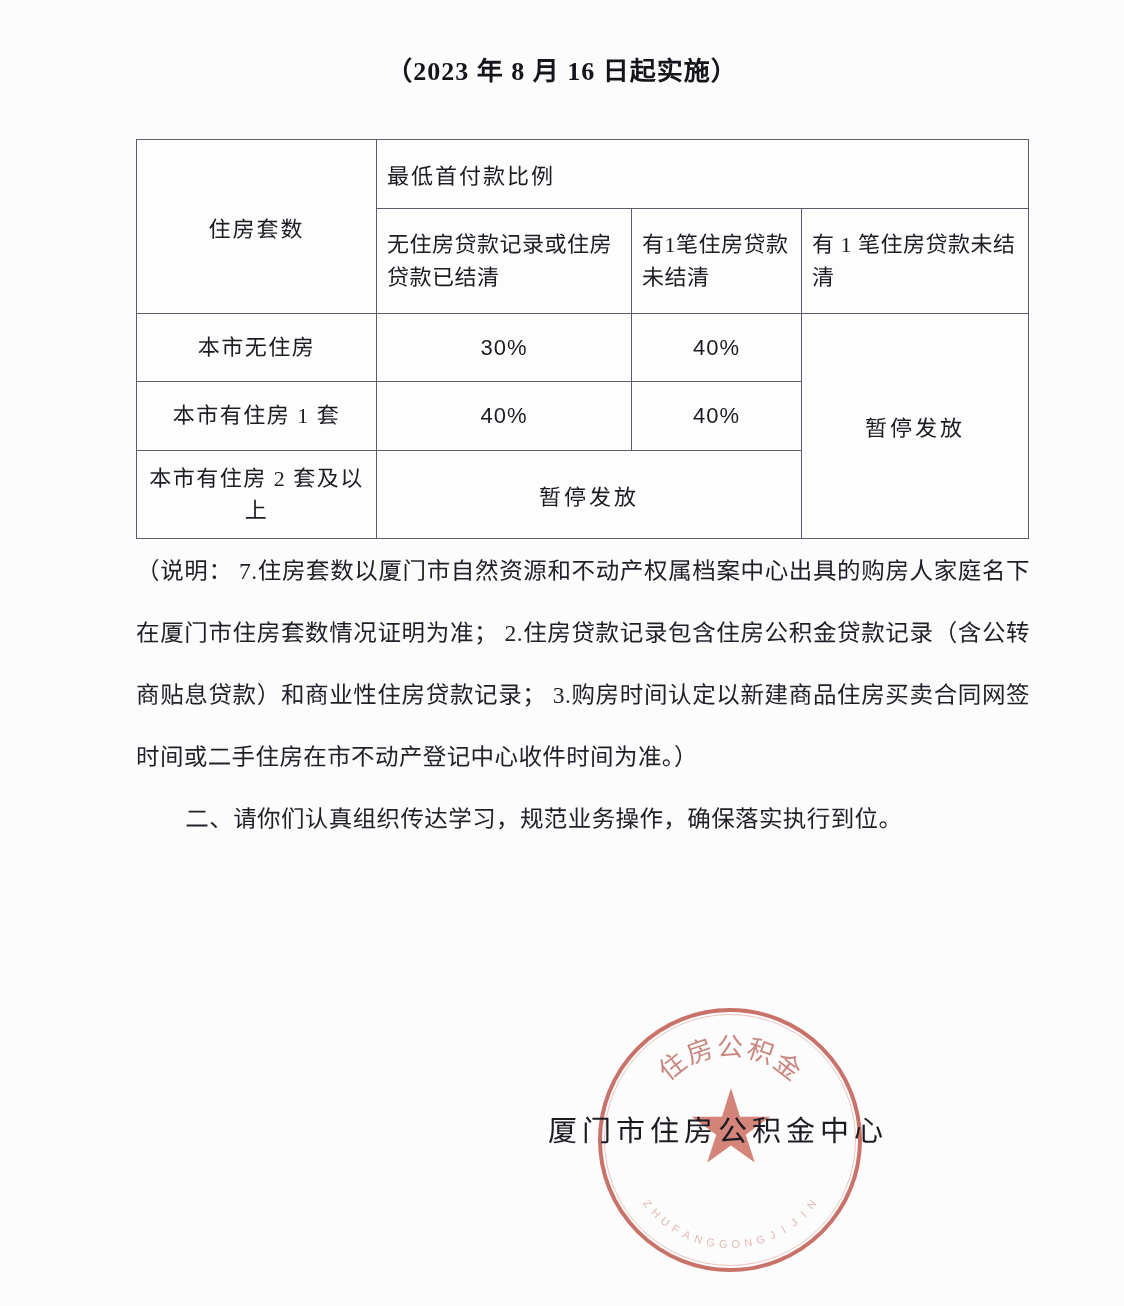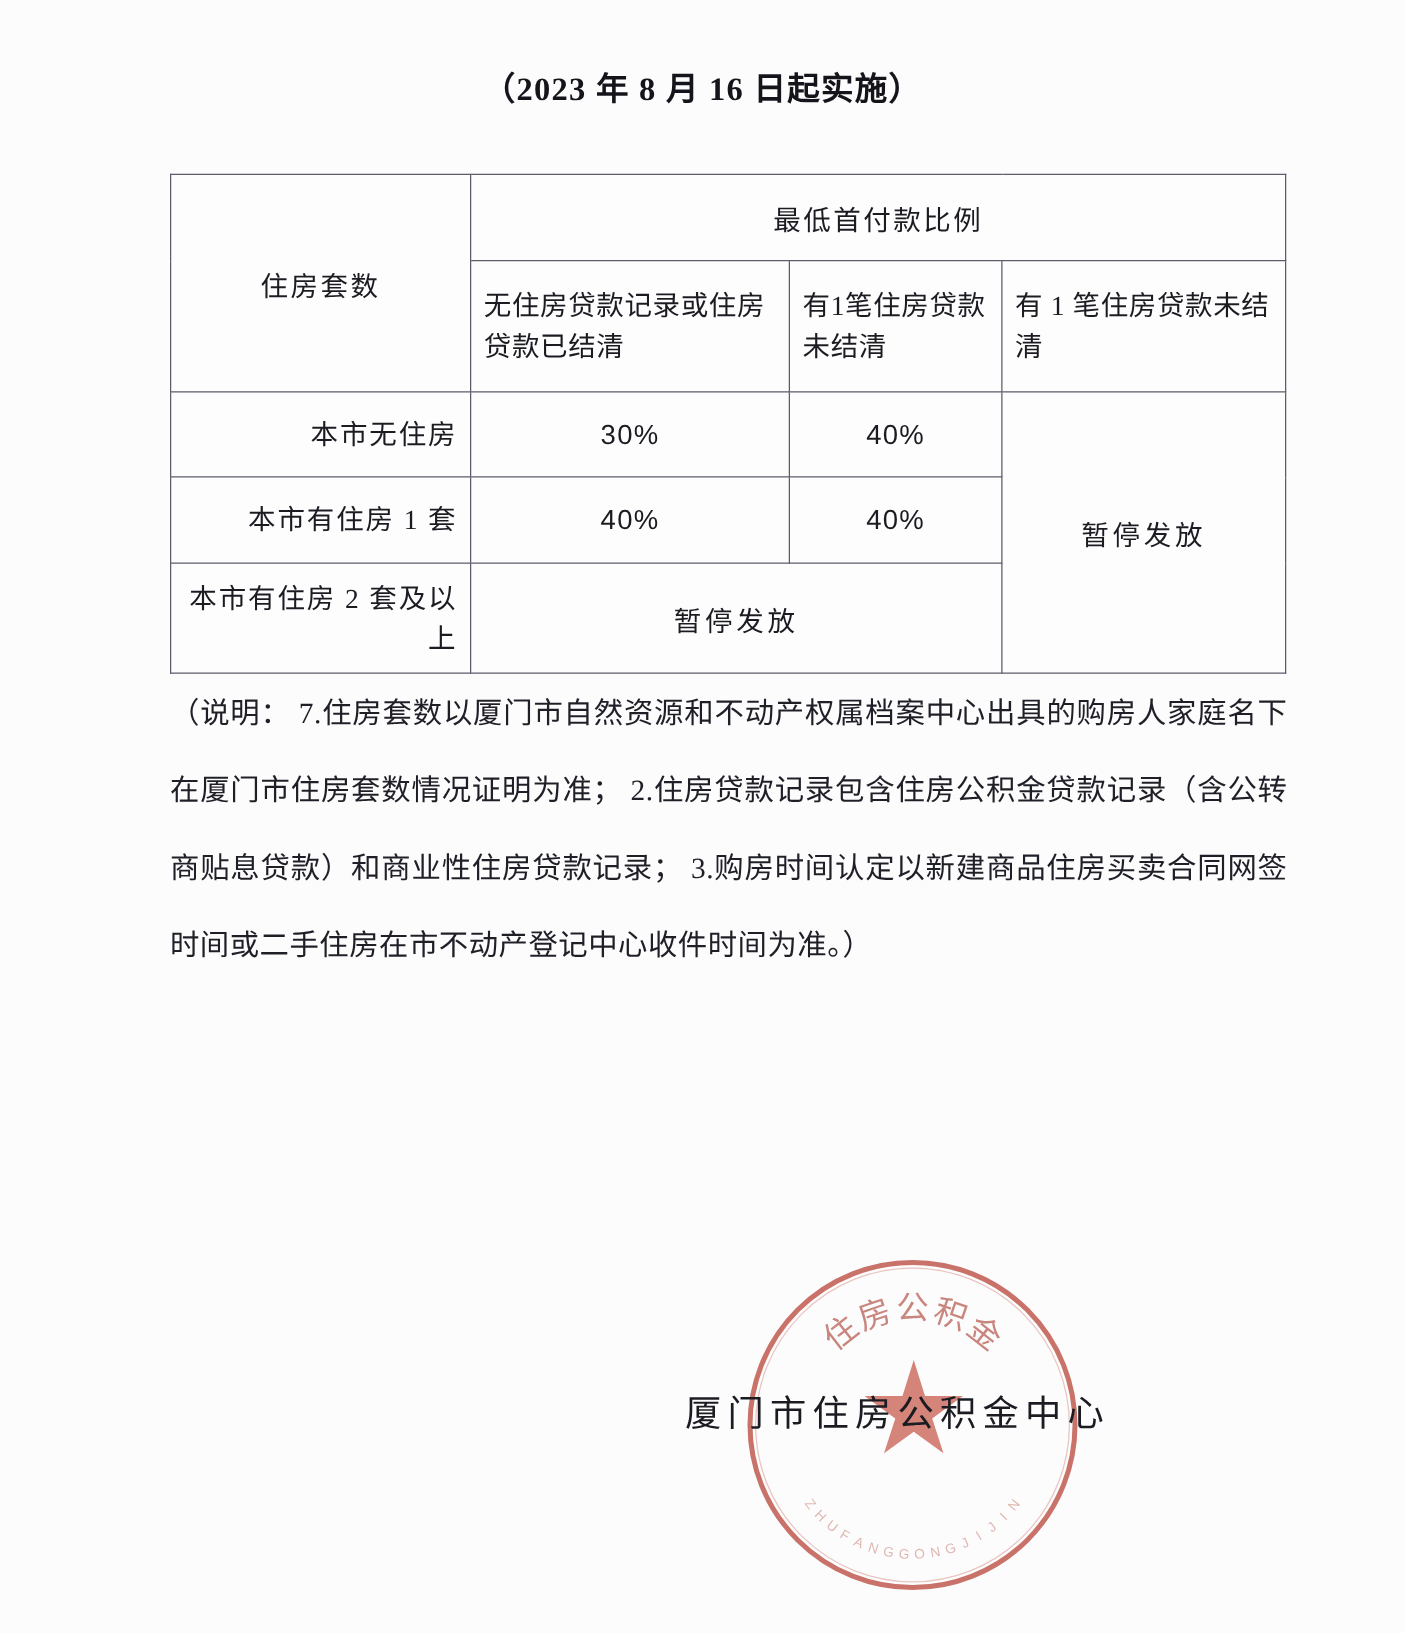--- a/index.html
+++ b/index.html
@@ -70,35 +70,34 @@
   .col-b { width: 255px; }
   .col-c { width: 170px; }
   .col-d { width: 227px; }
 
   .th-rowcat {
     text-align: center;
     font-size: 23px;
     letter-spacing: 2px;
   }
   .th-group {
-    text-align: center;
     font-size: 23px;
     letter-spacing: 2px;
     height: 56px;
     margin-left: 16px;
   }
   .th-sub {
     text-align: left;
     font-size: 22px;
     line-height: 1.5;
     height: 92px;
     letter-spacing: 0.5px;
   }
   .cell-rowhead {
-    text-align: right;
+    text-align: center;
     font-size: 23px;
     letter-spacing: 1.5px;
     line-height: 1.45;
   }
   .cell-val {
     text-align: center;
     font-size: 21px;
     font-family: "Liberation Sans", "DejaVu Sans", sans-serif;
     letter-spacing: 1px;
   }
@@ -269,20 +268,21 @@
 
       <tr class="row-h3">
         <td class="cell-rowhead">本市有住房 2 套及以上</td>
         <td class="cell-suspend" colspan="2">暂停发放</td>
       </tr>
     </tbody>
   </table>
 
   <div class="body-text">
     <p class="para">（说明： 7.住房套数以厦门市自然资源和不动产权属档案中心出具的购房人家庭名下在厦门市住房套数情况证明为准； 2.住房贷款记录包含住房公积金贷款记录（含公转商贴息贷款）和商业性住房贷款记录； 3.购房时间认定以新建商品住房买卖合同网签时间或二手住房在市不动产登记中心收件时间为准。）</p>
+    <p class="para para-indent">二、请你们认真组织传达学习，规范业务操作，确保落实执行到位。</p>
   </div>
 
   <div class="sign-area">
     <div class="seal"></div>
     <div class="seal-inner-ring"></div>
     <div class="seal-star"></div>
     <div class="seal-arc-text" id="sealArc">
         <span style="transform: translate(-59.1035px, -75.649px) rotate(-38deg) translate(-50%, -50%);">住</span>
         <span style="transform: translate(-31.2545px, -90.7698px) rotate(-19deg) translate(-50%, -50%);">房</span>
         <span style="transform: translate(5.8783e-15px, -96px) rotate(0deg) translate(-50%, -50%);">公</span>

